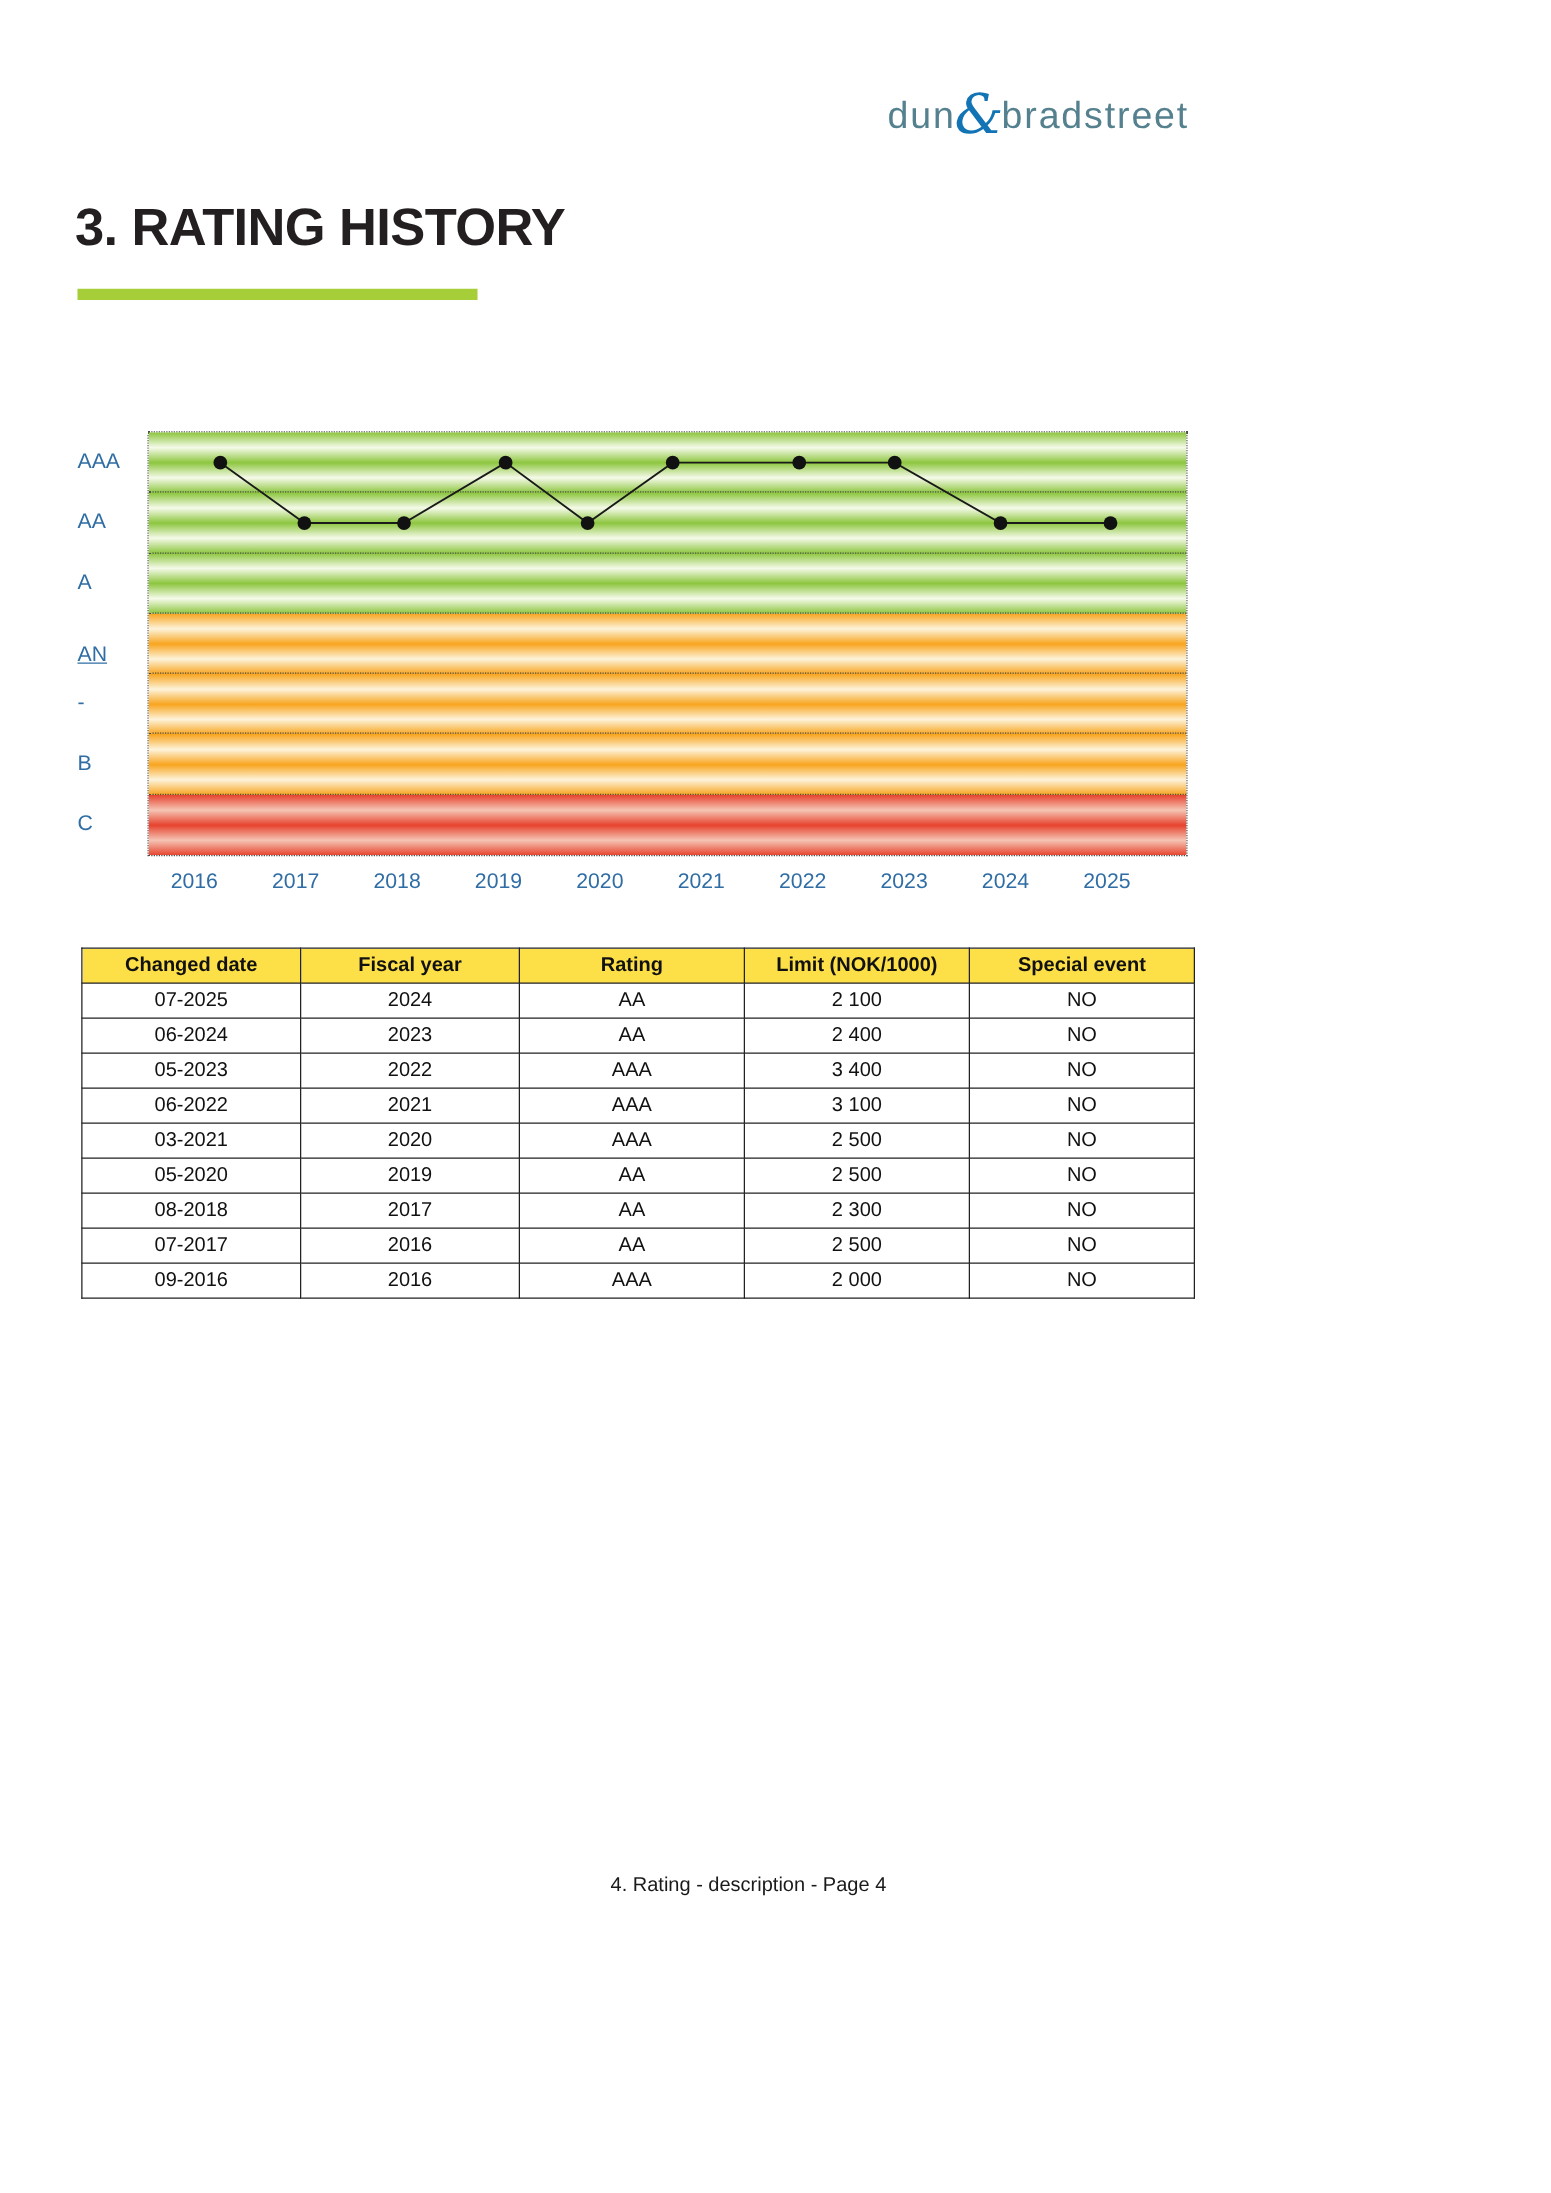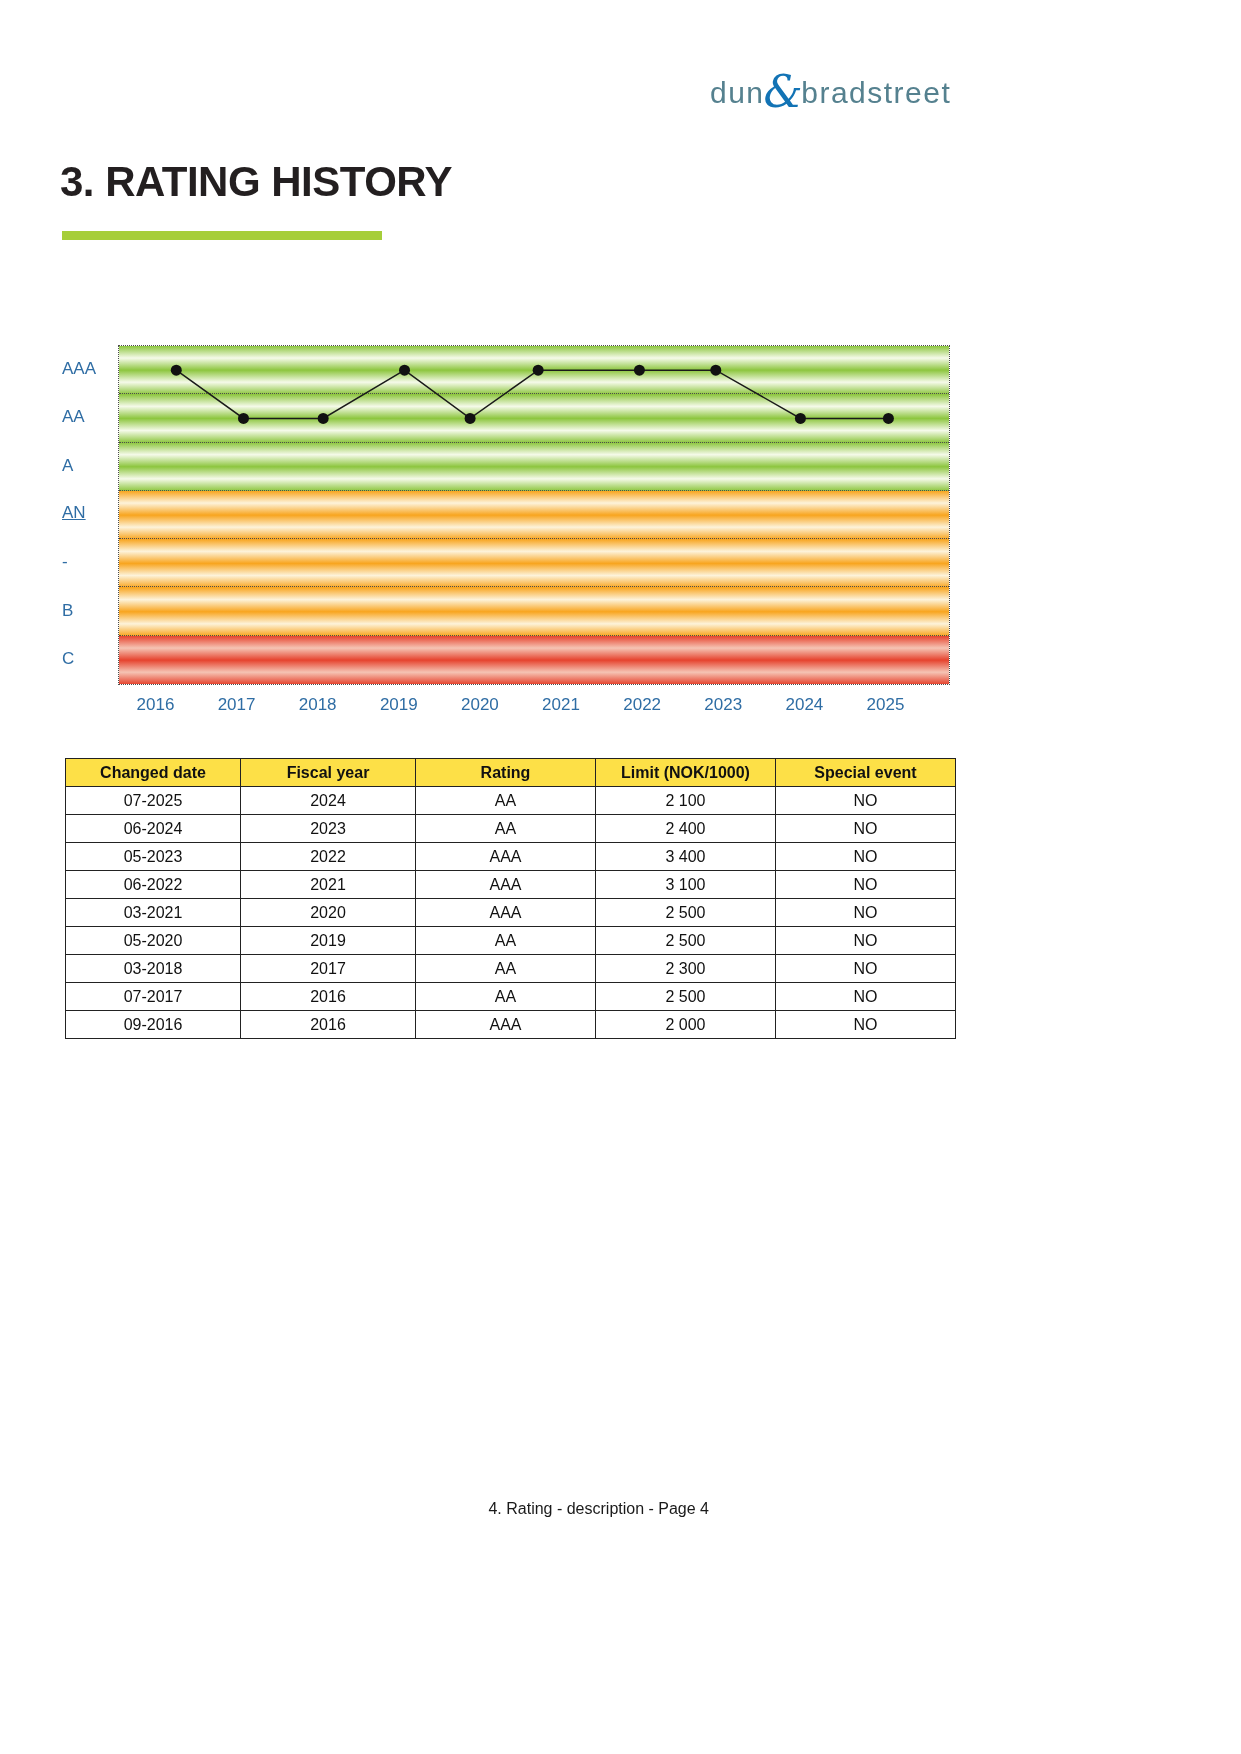--- a/index.html
+++ b/index.html
@@ -128,21 +128,21 @@
     <span class="logo-word">dun</span><span class="logo-amp">&amp;</span><span class="logo-word">bradstreet</span>
   </div>
 
   <h1 class="title">3. RATING HISTORY</h1>
   <div class="rule" style="background: rgb(166, 206, 57);"></div>
 
   <div class="y-labels" style="color: rgb(47, 109, 164);">
       <span style="top: 14.1429px;">AAA</span>
       <span style="top: 62.4286px;">AA</span>
       <span style="top: 110.714px;">A</span>
-      <span style="top: 158px; text-decoration: underline;">AN</span>
+      <span style="top: 169px; text-decoration: underline;">AN</span>
       <span style="top: 207.286px;">-</span>
       <span style="top: 255.571px;">B</span>
       <span style="top: 303.857px;">C</span>
     </div>
   <div class="plot">
       <div class="zone" style="top: 0px; height: 144.857px; background: repeating-linear-gradient(rgb(141, 198, 63) 0px, rgb(245, 250, 233) 12.0714px, rgb(141, 198, 63) 24.1429px);"></div>
       <div class="zone" style="top: 144.857px; height: 144.857px; background: repeating-linear-gradient(rgb(248, 165, 31) 0px, rgb(253, 243, 218) 12.0714px, rgb(248, 165, 31) 24.1429px);"></div>
       <div class="zone" style="top: 289.714px; height: 48.2857px; background: repeating-linear-gradient(rgb(230, 67, 46) 0px, rgb(245, 196, 180) 12.0714px, rgb(230, 67, 46) 24.1429px);"></div>
       <div class="sep" style="top: 47.2857px;"></div>
       <div class="sep" style="top: 95.5714px;"></div>
@@ -231,21 +231,21 @@
           <td>NO</td>
         </tr>
         <tr>
           <td>05-2020</td>
           <td>2019</td>
           <td>AA</td>
           <td>2 500</td>
           <td>NO</td>
         </tr>
         <tr>
-          <td>03-2018</td>
+          <td>08-2018</td>
           <td>2017</td>
           <td>AA</td>
           <td>2 300</td>
           <td>NO</td>
         </tr>
         <tr>
           <td>07-2017</td>
           <td>2016</td>
           <td>AA</td>
           <td>2 500</td>

